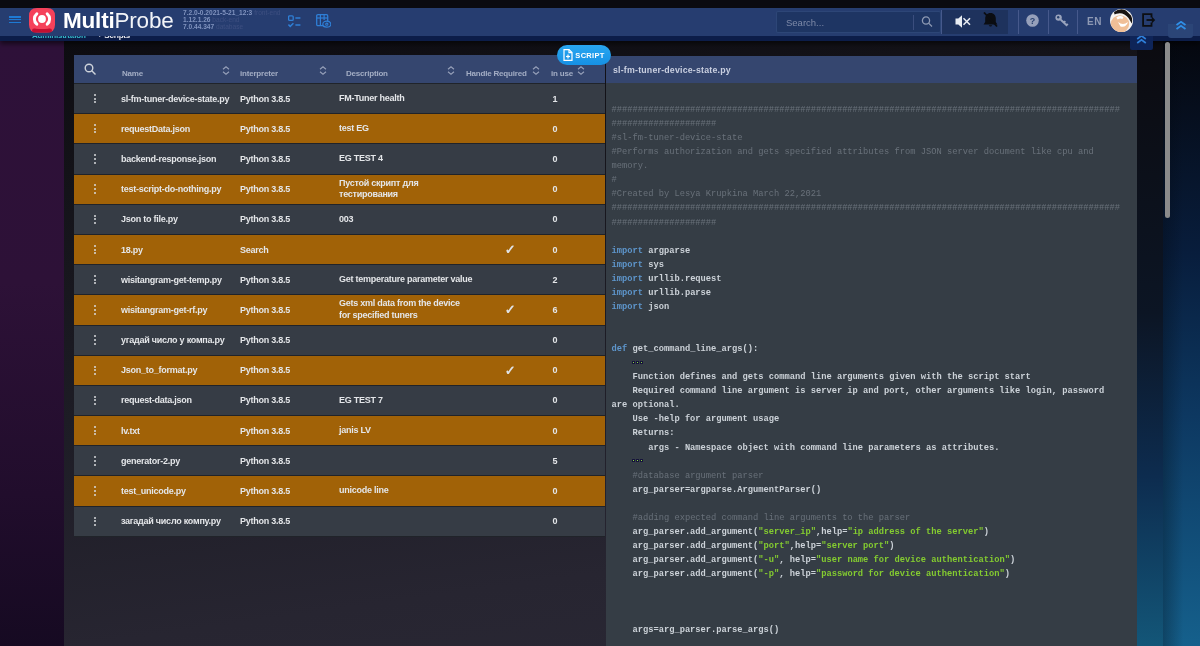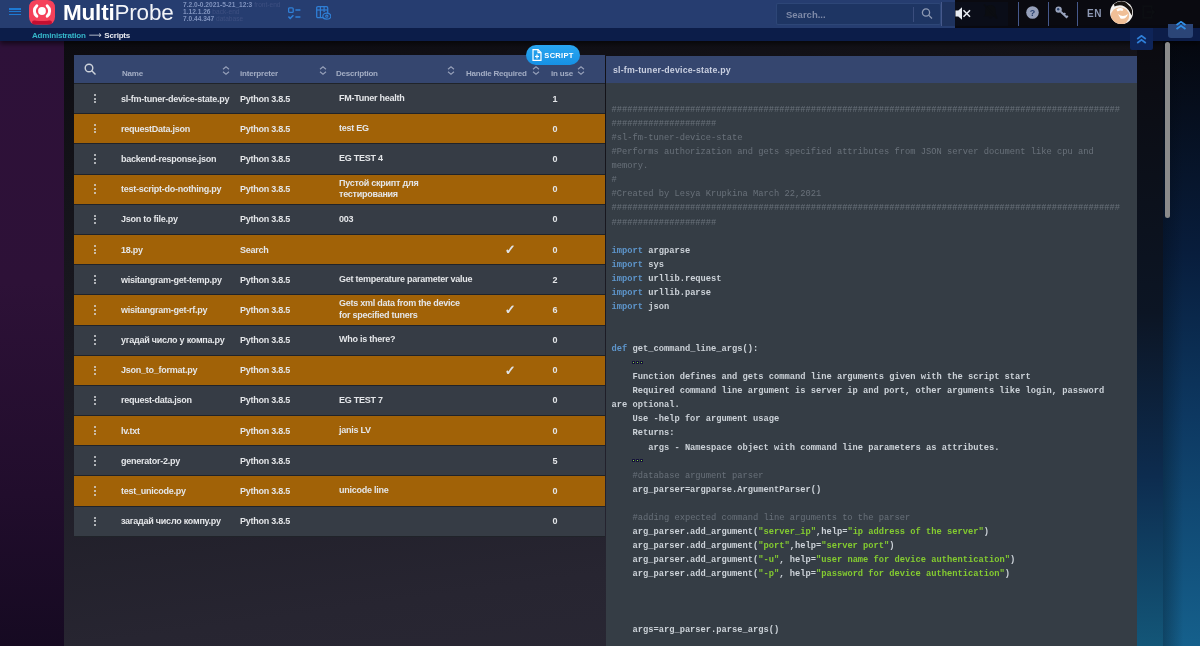--- a/index.html
+++ b/index.html
@@ -1,17 +1,17 @@
 <!DOCTYPE html>
 <html><head>
 <meta charset="utf-8">
 <style>
 *{margin:0;padding:0;box-sizing:border-box}
 html,body{width:1200px;height:646px;overflow:hidden;background:#0a0a10;font-family:"Liberation Sans",sans-serif}
-#hdr{position:absolute;left:0;top:0;width:955px;height:28px;background:#263d70;z-index:30}
+#hdr{position:absolute;left:0;top:8px;width:1200px;height:28px;background:#263d70;z-index:30}
 #crumb{position:absolute;left:0;top:28px;width:1200px;height:12.5px;background:#0c1d49;z-index:20;box-shadow:0 3px 5px rgba(0,0,0,.55)}
 #crumb .bc{position:absolute;left:32px;top:1.5px;font-size:8px;font-weight:700;color:#e8eaf0;letter-spacing:-0.2px}
 #crumb .bc .adm{color:#35b6c8}
 #crumb .bc .arr{color:#cfd4de;font-weight:400;padding:0 3px;font-size:9px}
 #leftbg{position:absolute;left:0;top:40px;width:64px;height:606px;background:linear-gradient(#2e1139,#2d1137 40%,#210d2c 75%,#160a22)}
 #rightbg{position:absolute;left:1163px;top:40px;width:37px;height:606px;background:linear-gradient(90deg,rgba(2,6,12,0.30),rgba(2,6,12,0) 55%),linear-gradient(#05070e,#081d3c 35%,#0d3861 62%,#15608c 100%)}
 #rightstrip{position:absolute;left:1137px;top:40px;width:26px;height:606px;background:linear-gradient(#0c0b10,#0c1524 45%,#0d2c4f 72%,#135678 100%)}
 #content{position:absolute;left:64px;top:40px;width:1099px;height:606px;background:linear-gradient(172deg,#0d0c11 0%,#141319 20%,#1d1c25 50%,#272531 80%,#2a2835 100%)}
 
 #tbl{position:absolute;left:74px;top:55px;width:530.5px;z-index:5}
@@ -32,38 +32,38 @@
 #codehdr{position:absolute;left:606px;top:56px;width:531px;height:27px;background:#35466f;z-index:6;display:flex;align-items:center}
 #codehdr span{margin-left:7px;font-size:8.8px;font-weight:700;color:#c9cfe0;letter-spacing:.2px}
 #code{position:absolute;left:606px;top:83px;width:531px;height:563px;background:#353d45;z-index:5}
 #code pre{margin:0;padding:20px 0 0 5.5px;font-family:"Liberation Mono",monospace;font-size:8.74px;line-height:14.06px;font-weight:700;color:#ccd2d8;white-space:pre}
 #code .cm{color:#69717a;font-weight:400}
 #code .kw{color:#5e96cc}
 #code .st{color:#84cc30}
 .q3{display:inline-block;width:15.73px}
 .q3 i{display:inline-block;width:3px;height:3px;background:#8ad73c;border:1px solid #15133a;margin-right:1px;vertical-align:1.5px}
 
-#scriptbtn{position:absolute;left:526px;top:45px;width:54px;height:20px;border-radius:10px;background:linear-gradient(#29a6f0,#1691e5);z-index:25;display:flex;align-items:center;justify-content:center}
+#scriptbtn{position:absolute;left:557px;top:45px;width:54px;height:20px;border-radius:10px;background:linear-gradient(#29a6f0,#1691e5);z-index:25;display:flex;align-items:center;justify-content:center}
 #scriptbtn span{color:#fff;font-size:7.5px;font-weight:700;letter-spacing:.3px;margin-left:2px}
 
 #tab1{position:absolute;left:1168px;top:24px;width:25px;height:14px;background:#2b4577;border-radius:0 0 3px 3px;z-index:40;display:flex;align-items:flex-start;justify-content:center}
 #tab2{position:absolute;left:1129.5px;top:28px;width:23px;height:22px;background:#0e2458;border-radius:0 0 2px 2px;z-index:25;display:flex;align-items:flex-start;justify-content:center}
 #thumb{position:absolute;left:1164.5px;top:42px;width:5px;height:176px;background:#8b8b8b;border-radius:2.5px;z-index:35}
 
 #burger{position:absolute;left:9px;top:8px;width:12px;height:7.5px}
 #burger i{display:block;height:1.6px;background:#1e7ad4;margin-bottom:1.2px}
 #logo{position:absolute;left:28.5px;top:0;width:26px;height:24.5px}
 #brand{position:absolute;left:63px;top:0px;font-size:22.5px;color:#fff;letter-spacing:-.2px}
 #brand b{font-weight:700}#brand span{font-weight:400;color:#f2f4f8}
 #vers{position:absolute;left:183px;top:1px;font-size:6.6px;line-height:7.2px;font-weight:700;color:#8093be;white-space:nowrap}
 #vers i{font-style:normal;font-weight:400;color:#3d4f80}
 #hico1{position:absolute;left:288px;top:7px}
 #hico2{position:absolute;left:316px;top:6px}
 #search{position:absolute;left:776px;top:3px;width:165px;height:22px;background:#1e3563;border:1px solid rgba(100,130,190,0.22);border-radius:2px;display:flex;align-items:center}
-#search .ph{font-size:9.5px;font-weight:700;color:#7e8aa8;margin-left:9px;flex:1}
+#search .ph{font-size:9.5px;font-weight:400;color:#7e8aa8;margin-left:9px;flex:1}
 .hsep{position:absolute;top:2px;width:1px;height:24px;background:#46598c;z-index:31}
 #en{position:absolute;left:1087px;top:8px;font-size:10px;font-weight:700;color:#8e99b4;letter-spacing:.5px;z-index:31}
 .hicon{position:absolute;z-index:31}
 </style>
 </head>
 <body>
 <div id="leftbg"></div>
 <div id="rightbg"></div>
 <div id="content"></div>
 <div id="rightstrip"></div>
@@ -177,21 +177,21 @@
 </div>
 
 <div id="tbl">
   <div id="thead">
     <svg style="position:absolute;left:9px;top:7px" width="15" height="15" viewBox="0 0 15 15">
         <circle cx="6" cy="6" r="3.8" fill="none" stroke="#ced3db" stroke-width="1.4"></circle>
         <line x1="8.8" y1="8.8" x2="12.5" y2="12.5" stroke="#ced3db" stroke-width="1.4"></line>
       </svg>
     <div class="lbl" style="left:48px">Name</div>
     <div class="lbl" style="left:166px">interpreter</div>
-    <div class="lbl" style="left:262px">Description</div>
+    <div class="lbl" style="left:272px">Description</div>
     <div class="lbl" style="left:392px">Handle Required</div>
     <div class="lbl" style="left:477px">in use</div>
     <svg class="sort" style="left:148px" width="8" height="9" viewBox="0 0 8 9">
         <path d="M1,3.2 L4,0.8 L7,3.2 M1,5.8 L4,8.2 L7,5.8" fill="none" stroke="#97a1ba" stroke-width="1.1"></path>
       </svg>
     <svg class="sort" style="left:245px" width="8" height="9" viewBox="0 0 8 9">
         <path d="M1,3.2 L4,0.8 L7,3.2 M1,5.8 L4,8.2 L7,5.8" fill="none" stroke="#97a1ba" stroke-width="1.1"></path>
       </svg>
     <svg class="sort" style="left:373px" width="8" height="9" viewBox="0 0 8 9">
         <path d="M1,3.2 L4,0.8 L7,3.2 M1,5.8 L4,8.2 L7,5.8" fill="none" stroke="#97a1ba" stroke-width="1.1"></path>
@@ -295,21 +295,20 @@
         <div class="cell cuse">6</div>
       </div>
       <div class="row">
         <div class="cell kebab">
           <i></i>
           <i></i>
           <i></i>
         </div>
         <div class="cell cname">угадай число у компа.py</div>
         <div class="cell cint">Python 3.8.5</div>
-        <div class="cell cdesc">Who is there?</div>
         <div class="cell cuse">0</div>
       </div>
       <div class="row">
         <div class="cell kebab">
           <i></i>
           <i></i>
           <i></i>
         </div>
         <div class="cell cname">Json_to_format.py</div>
         <div class="cell cint">Python 3.8.5</div>

